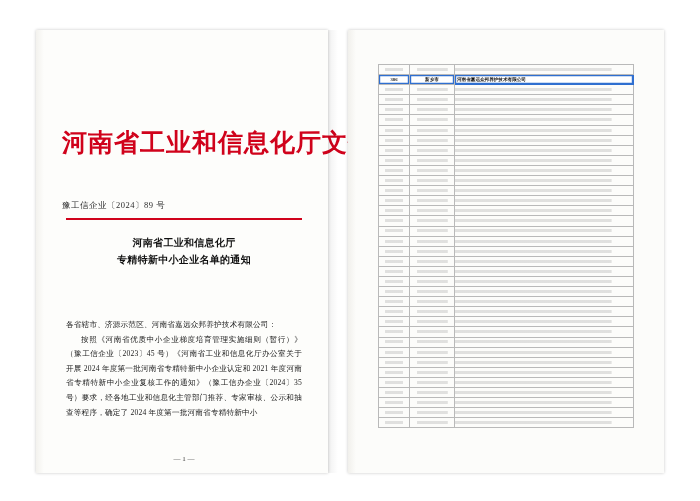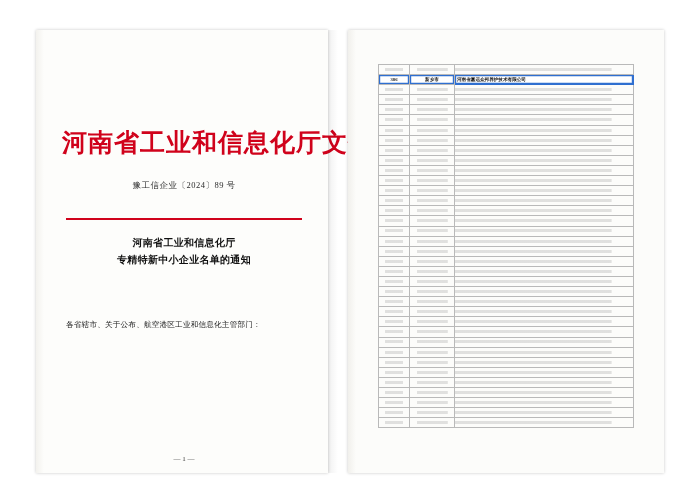--- a/index.html
+++ b/index.html
@@ -58,24 +58,23 @@
     color: #d0021b;
     font-family: "Liberation Serif", serif;
     font-weight: bold;
     font-size: 25px;
     letter-spacing: 1px;
     line-height: 1;
     white-space: nowrap;
   }
   .doc-docnum {
     position: absolute;
-    top: 150px;
+    top: 170px;
     left: 0;
     right: 0;
-    text-align: center;
     color: #2b2b2b;
     font-family: "Liberation Serif", serif;
     font-size: 8.5px;
     letter-spacing: 0.5px;
   }
   .red-rule {
     position: absolute;
     top: 188px;
     left: 4px;
     right: 4px;
@@ -194,21 +193,22 @@
       <div class="doc-docnum">豫工信企业〔2024〕89 号</div>
 
       <div class="red-rule"></div>
 
       <div class="doc-heading">
         <div>河南省工业和信息化厅</div>
         <div>专精特新中小企业名单的通知</div>
       </div>
 
       <div class="doc-body">
-        <p>各省辖市、关于公布、航空港区工业和信息化主管部门：</p>
+        <p>各省辖市、济源示范区、河南省嘉远众邦养护技术有限公司：</p>
+        <p class="indent">按照《河南省优质中小企业梯度培育管理实施细则（暂行）》（豫工信企业〔2023〕45 号）《河南省工业和信息化厅办公室关于开展 2024 年度第一批河南省专精特新中小企业认定和 2021 年度河南省专精特新中小企业复核工作的通知》（豫工信办企业〔2024〕35 号）要求，经各地工业和信息化主管部门推荐、专家审核、公示和抽查等程序，确定了 2024 年度第一批河南省专精特新中小</p>
       </div>
 
       <div class="page-footer">— 1 —</div>
     </div>
   </div>
 
   <div class="spine" style="left:328px;"></div>
 
   <div class="page" id="page-right">
     <div class="tbl-wrap">

